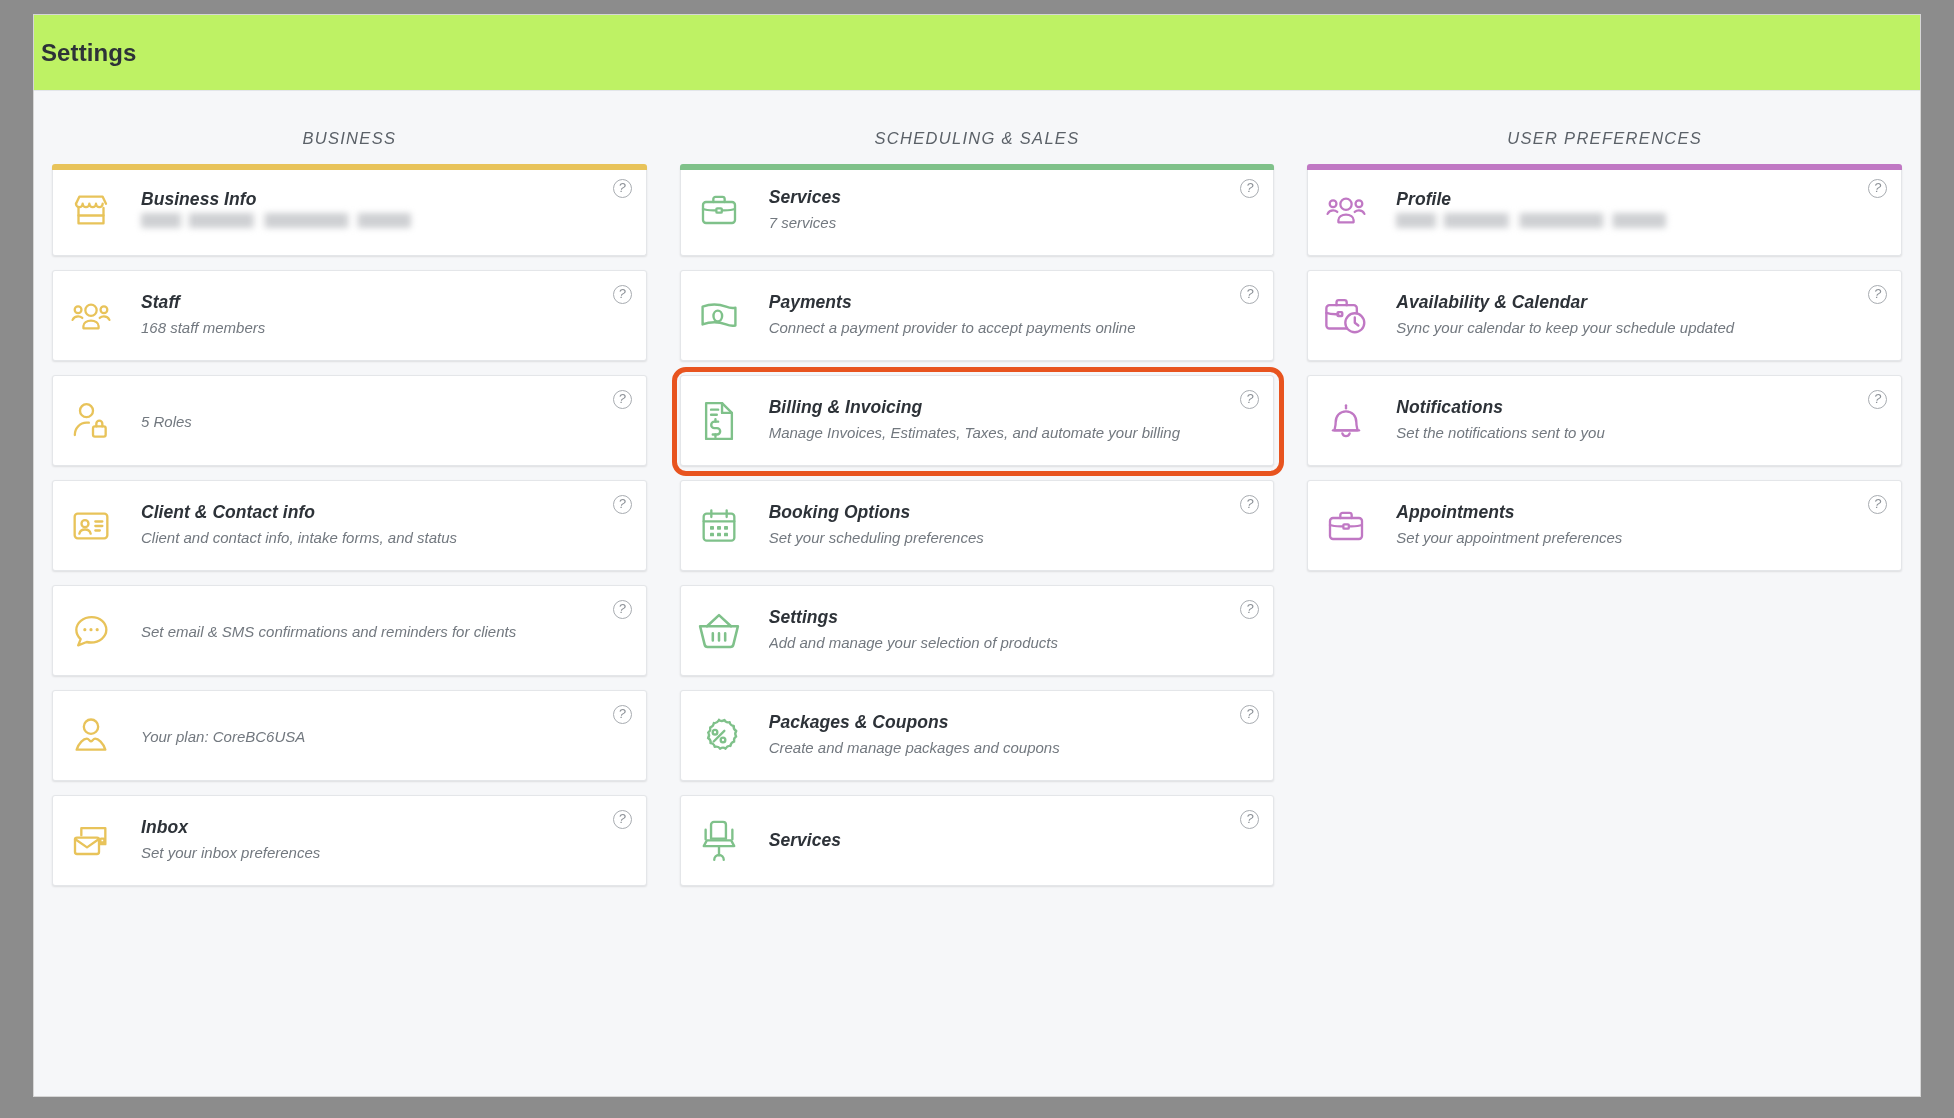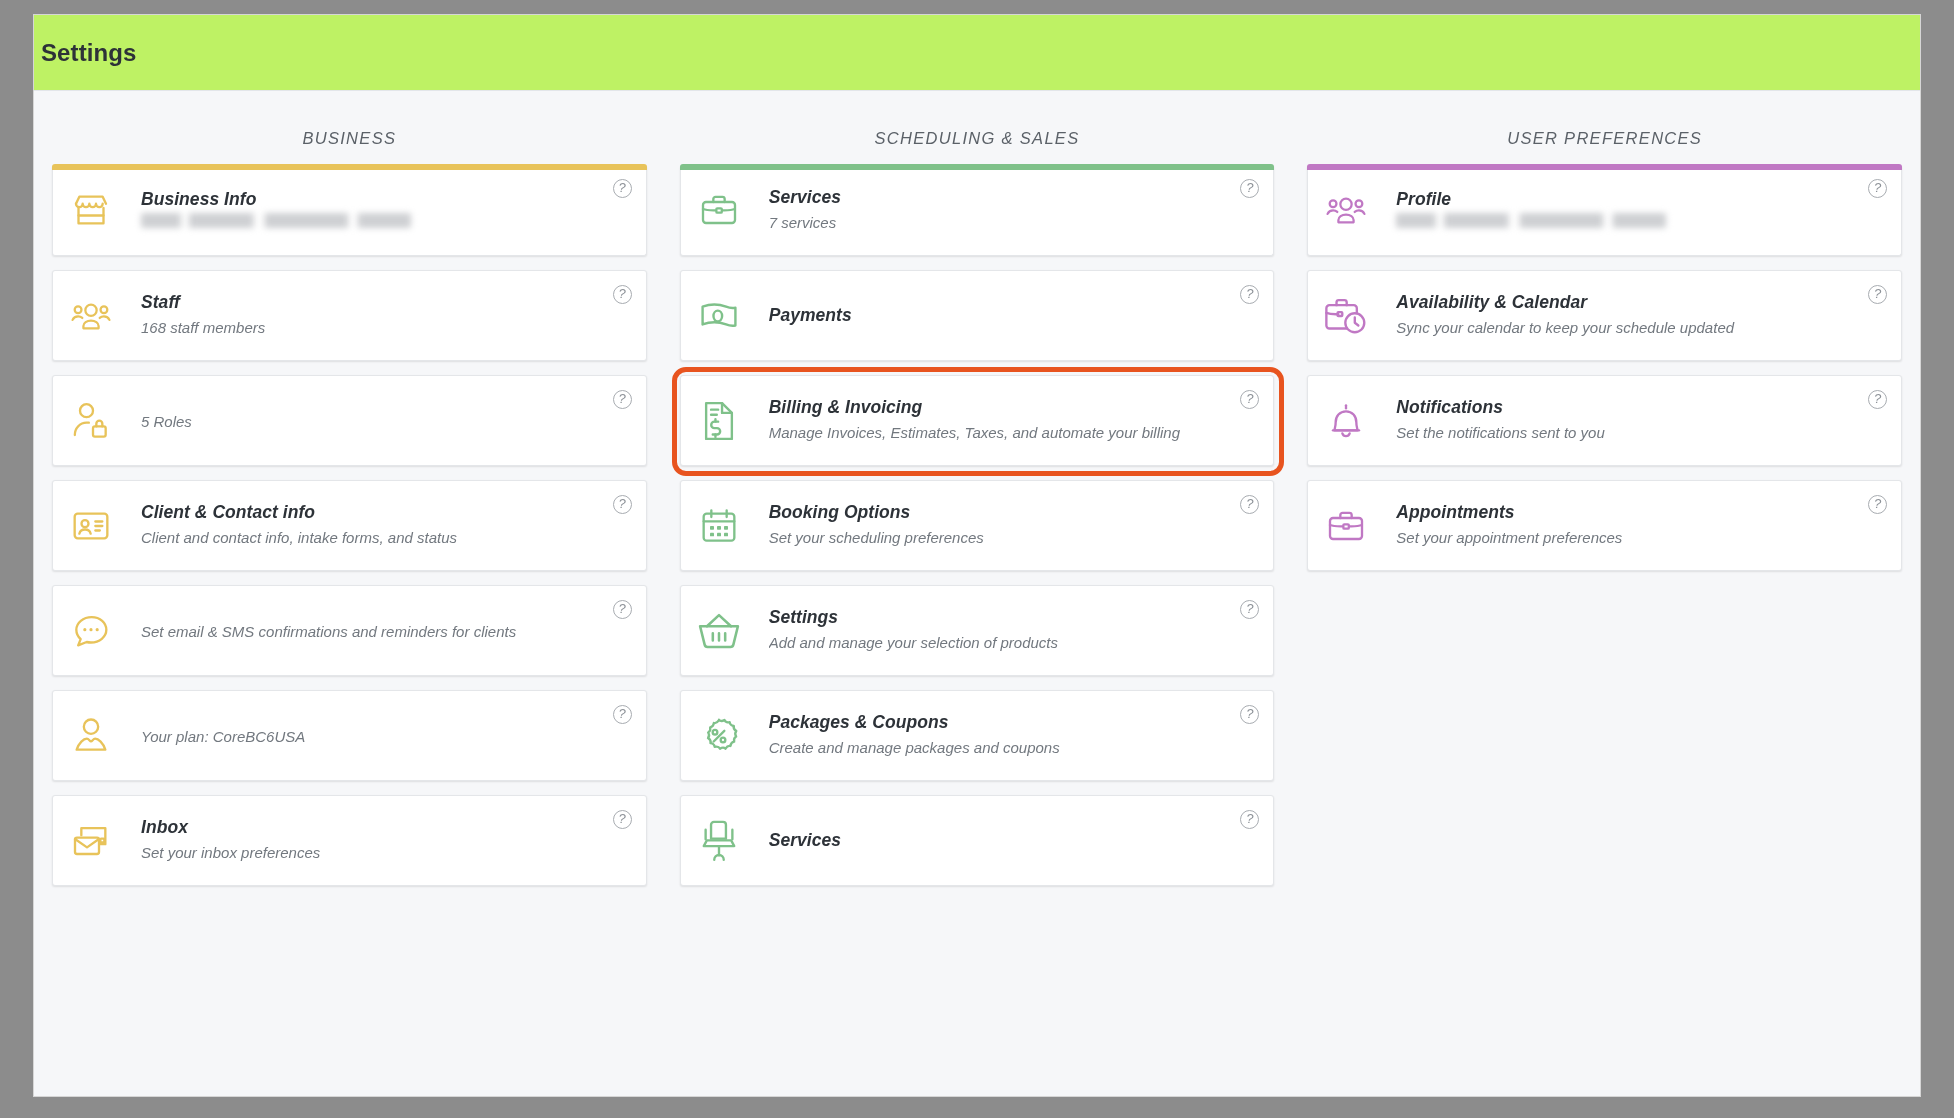--- a/index.html
+++ b/index.html
@@ -293,20 +293,21 @@
           </div>
           <div class="card">
             <div class="card-icon" style="color: rgb(127, 193, 138);">
               <svg width="42" height="38" viewBox="0 0 24 22" fill="none" stroke="currentColor" stroke-width="1.4" stroke-linecap="round" stroke-linejoin="round">
                 <path d="M2.5 5.6c4.5-1.7 9.1-1.7 13.6 0 1.8.7 3.6.9 5.4.6v10.3c-1.8.3-3.6.1-5.4-.6-4.5-1.7-9.1-1.7-13.6 0z"></path>
                 <ellipse cx="11.3" cy="11" rx="2.5" ry="3.1"></ellipse>
               </svg>
             </div>
             <div class="card-text">
               <div class="card-title">Payments</div>
+              <div class="card-sub">Connect a payment provider to accept payments online</div>
             </div>
             <div class="help-icon">?</div>
           </div>
           <div class="card" id="card-highlighted">
             <div class="card-icon" style="color: rgb(127, 193, 138);">
               <svg width="40" height="44" viewBox="0 0 22 26" fill="none" stroke="currentColor" stroke-width="1.4" stroke-linecap="round" stroke-linejoin="round">
                 <path d="M3.4 2.4h9.4l5.8 5.8v15.4H3.4z"></path>
                 <path d="M12.8 2.4v5.8h5.8"></path>
                 <path d="M6.3 6.3h4.2M6.3 9.3h3.4"></path>
                 <path d="M10.5 13.4H8.3a1.9 1.9 0 0 0 0 3.8h1.5a1.9 1.9 0 0 1 0 3.8H7.3"></path>

